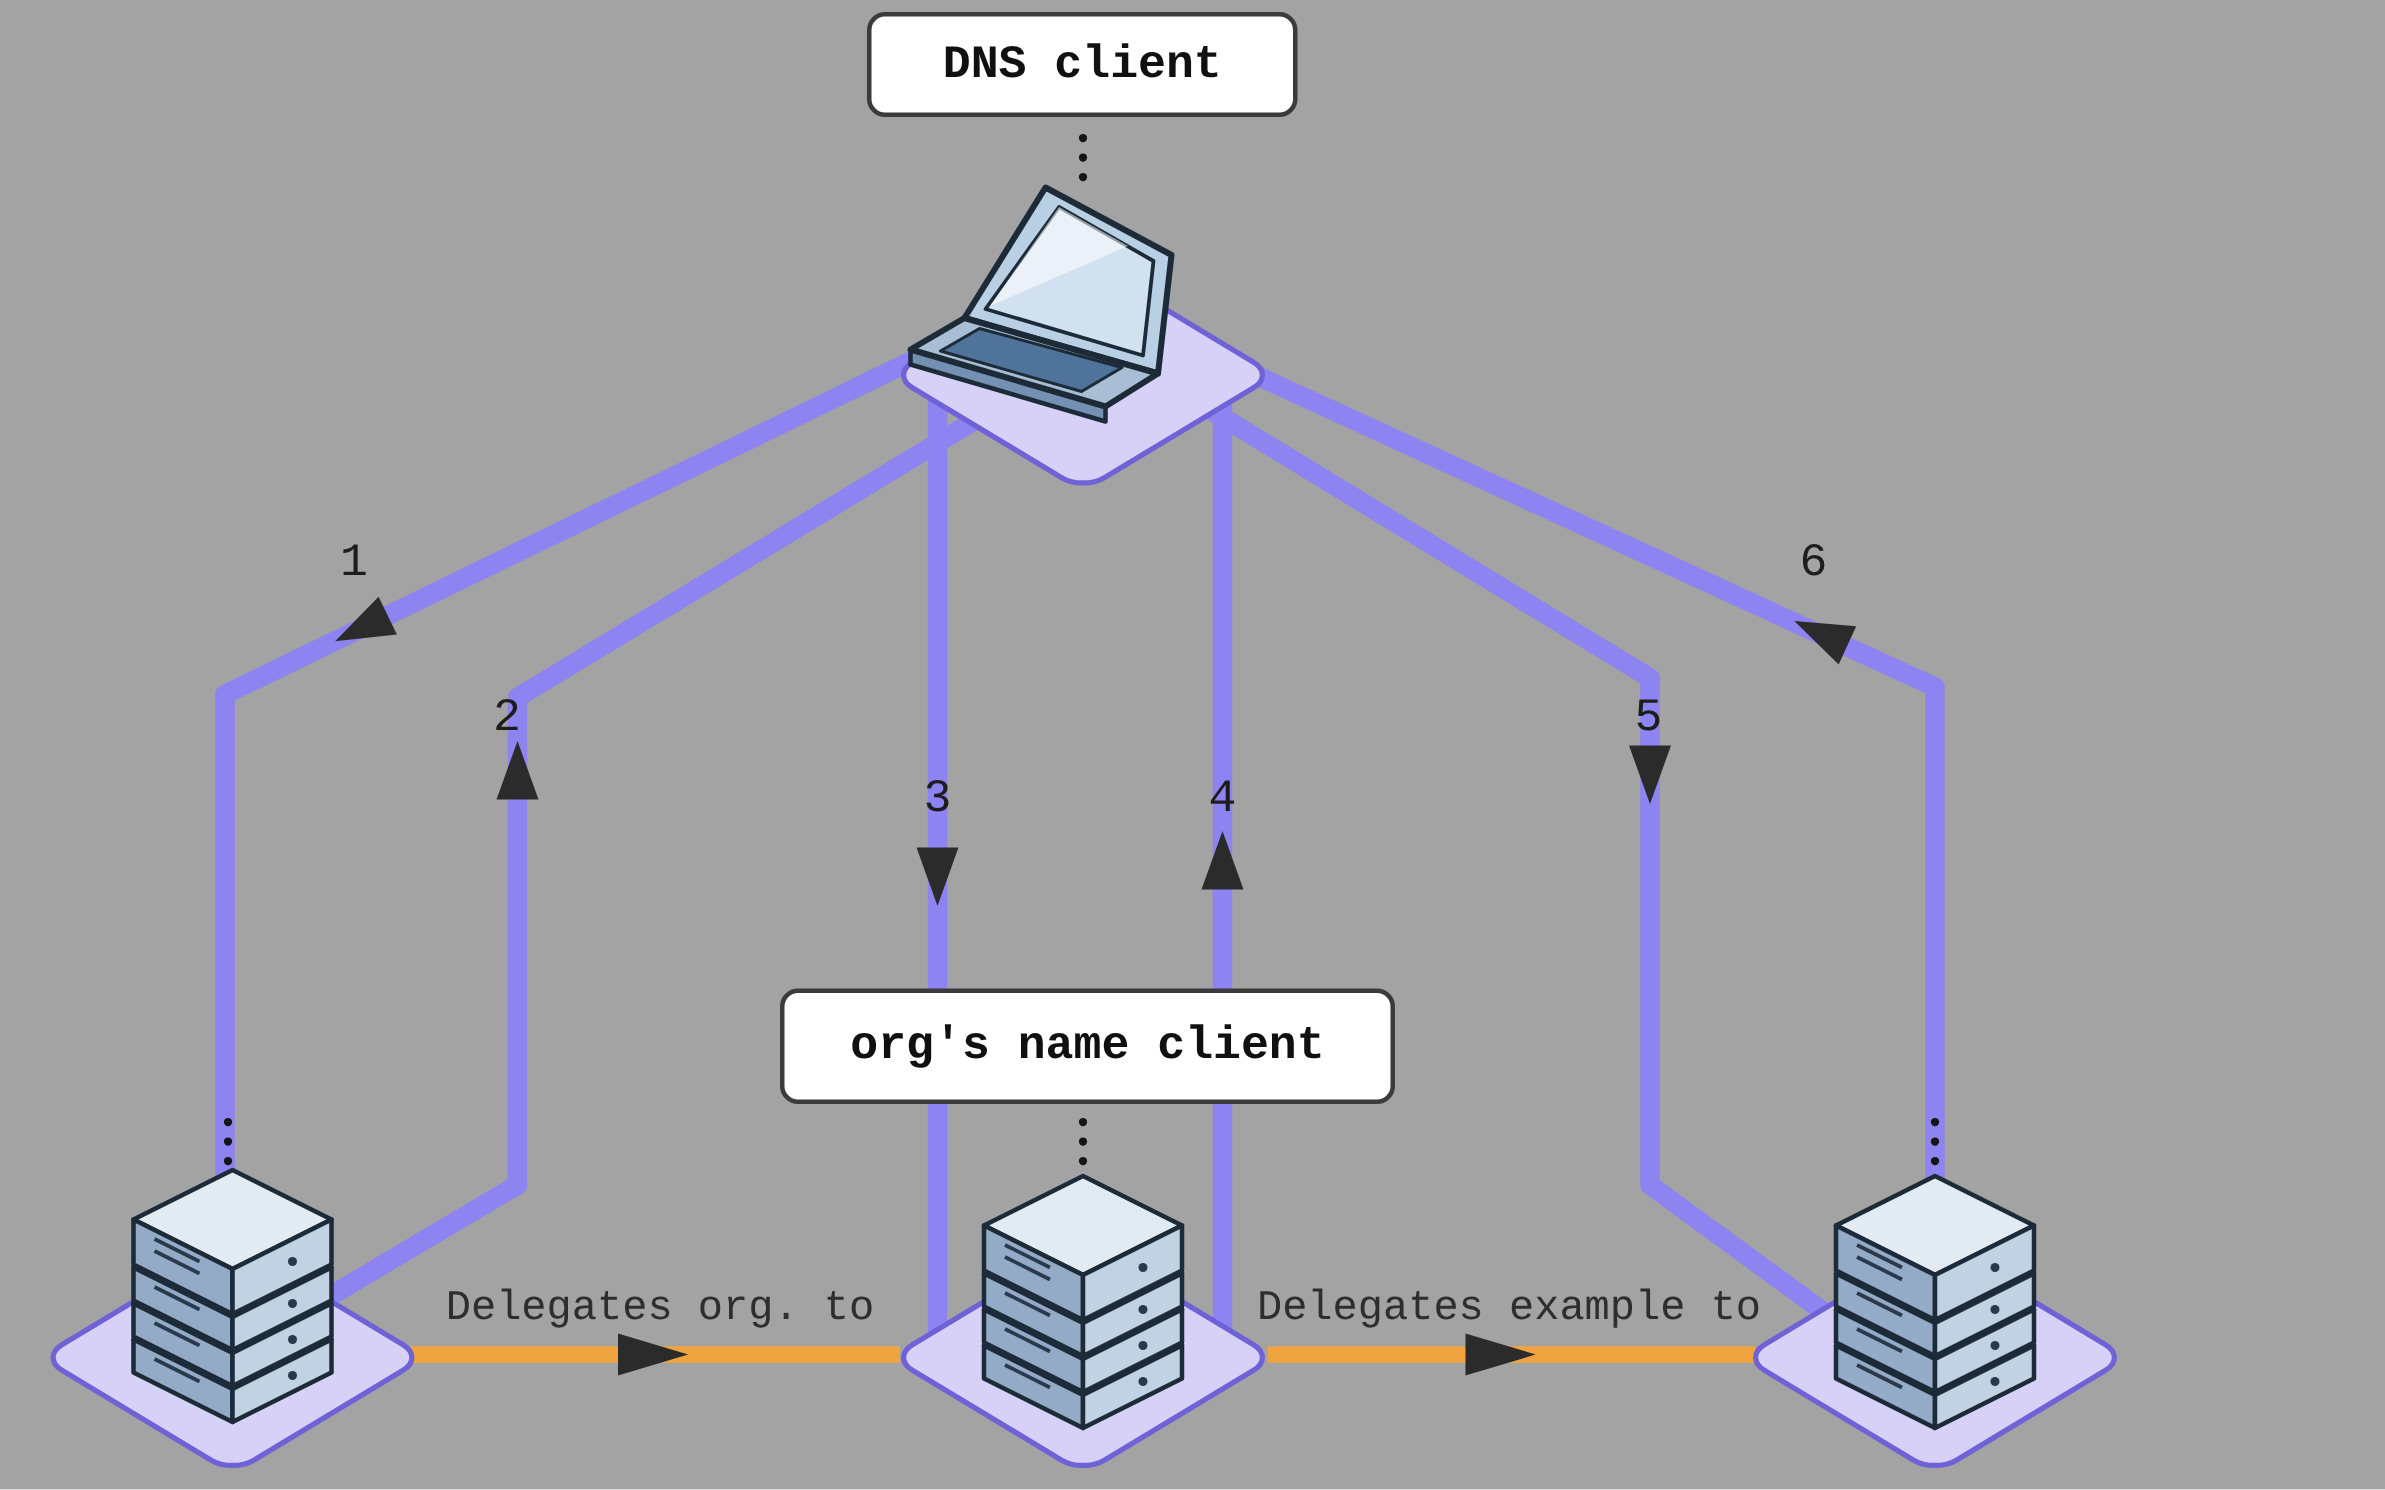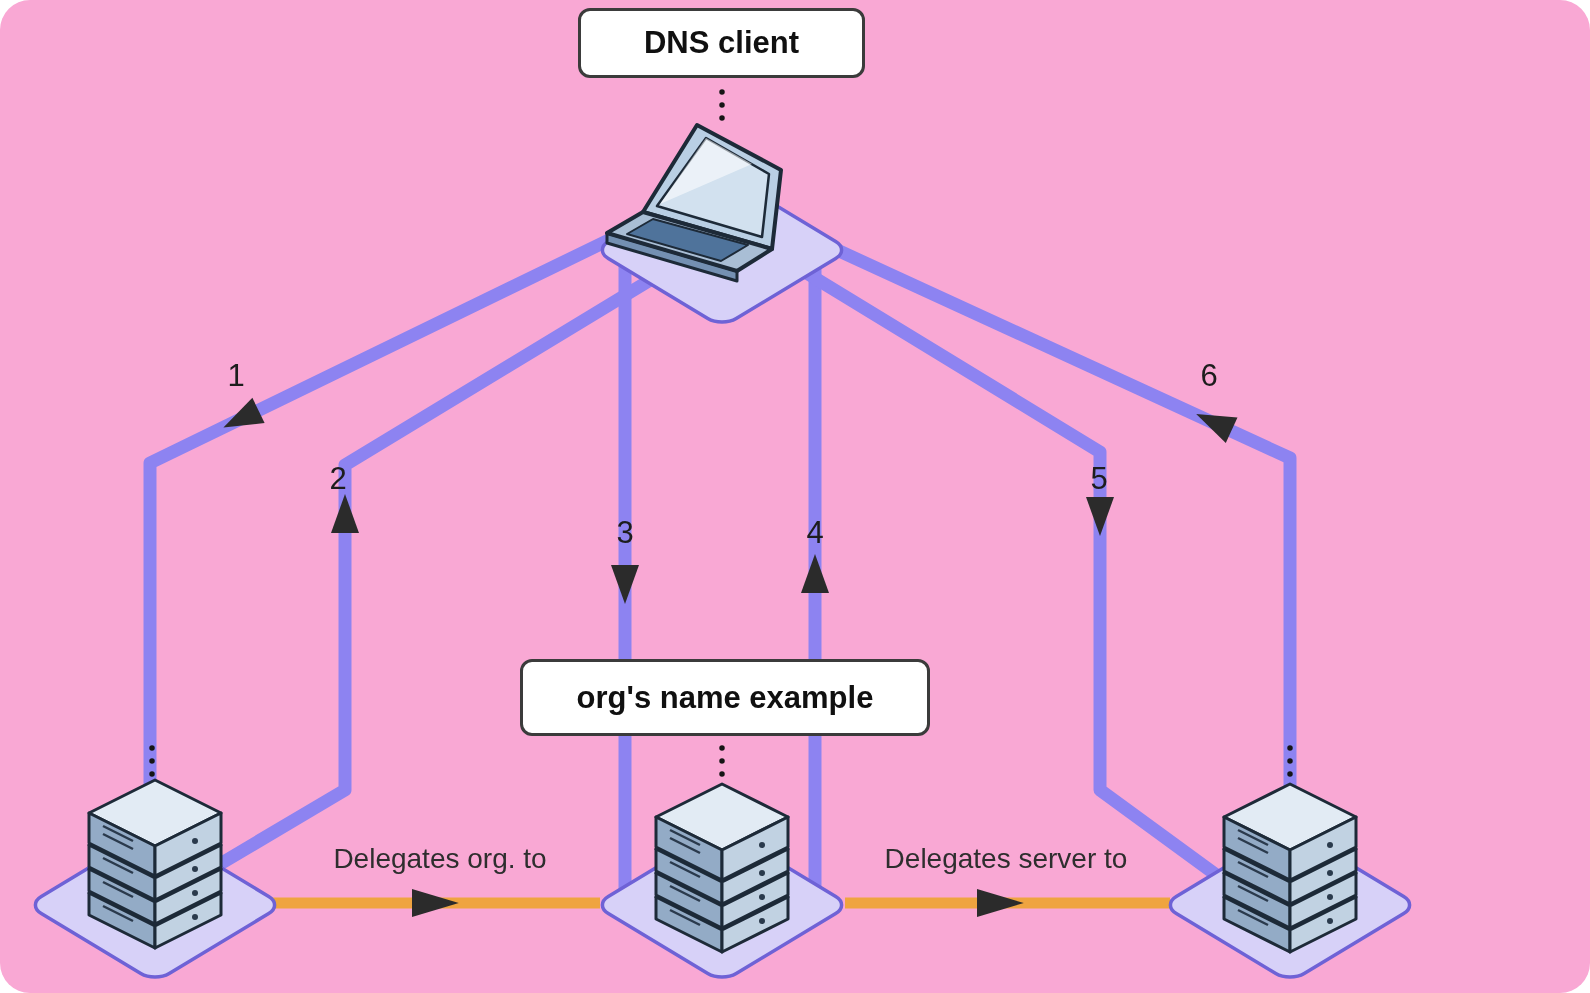--- a/index.html
+++ b/index.html
@@ -1,23 +1,22 @@
 <!DOCTYPE html>
 <html><head>
 <meta charset="utf-8">
 <style>
   html, body { margin: 0; padding: 0; background: #ffffff; }
   .canvas {
     position: relative;
     width: 1590px;
     height: 993px;
-    background: #f9a8d4;
-    font-family: Liberation Sans, sans-serif;
+    background: #a3a3a3;
+    font-family: Liberation Mono, monospace;
     overflow: hidden;
-    border-radius: 30px;
   }
   .layer { position: absolute; left: 0; top: 0; }
   .node-box {
     position: absolute;
     display: flex;
     align-items: center;
     justify-content: center;
     background: #ffffff;
     border: 3px solid #3b3b3b;
     border-radius: 12px;
@@ -36,20 +35,21 @@
     z-index: 4;
   }
   .delegation-label {
     position: absolute;
     transform: translate(-50%, -50%);
     font-size: 28px;
     font-weight: 400;
     color: #2e2e2e;
     z-index: 4;
     white-space: nowrap;
+    margin-top: 14px;
   }
 </style>
 </head>
 <body>
 
 <div class="canvas">
 
   <svg class="layer" width="1590" height="993" viewBox="0 0 1590 993">
     <defs>
 
@@ -134,27 +134,27 @@
     <use href="#ah" transform="translate(1100,512) rotate(90)"></use>
     <use href="#ah" transform="translate(1218,424) rotate(-155.3)"></use>
   </svg>
 
   <div class="node-box" style="left:578px; top:8px; width:287px; height:70px;">
     <span>DNS client</span>
   </div>
 
 
   <div class="node-box" style="left:520px; top:659px; width:410px; height:77px;">
-    <span>org's name example</span>
+    <span>org's name client</span>
   </div>
 
 
   <div class="step-label" style="left:236px; top:376px;">1</div>
   <div class="step-label" style="left:338px; top:479px;">2</div>
   <div class="step-label" style="left:625px; top:533px;">3</div>
   <div class="step-label" style="left:815px; top:533px;">4</div>
   <div class="step-label" style="left:1099px; top:479px;">5</div>
   <div class="step-label" style="left:1209px; top:376px;">6</div>
 
   <div class="delegation-label" style="left:440px; top:859px;">Delegates org. to</div>
-  <div class="delegation-label" style="left:1006px; top:859px;">Delegates server to</div>
+  <div class="delegation-label" style="left:1006px; top:859px;">Delegates example to</div>
 
 </div>
 
 </body></html>

